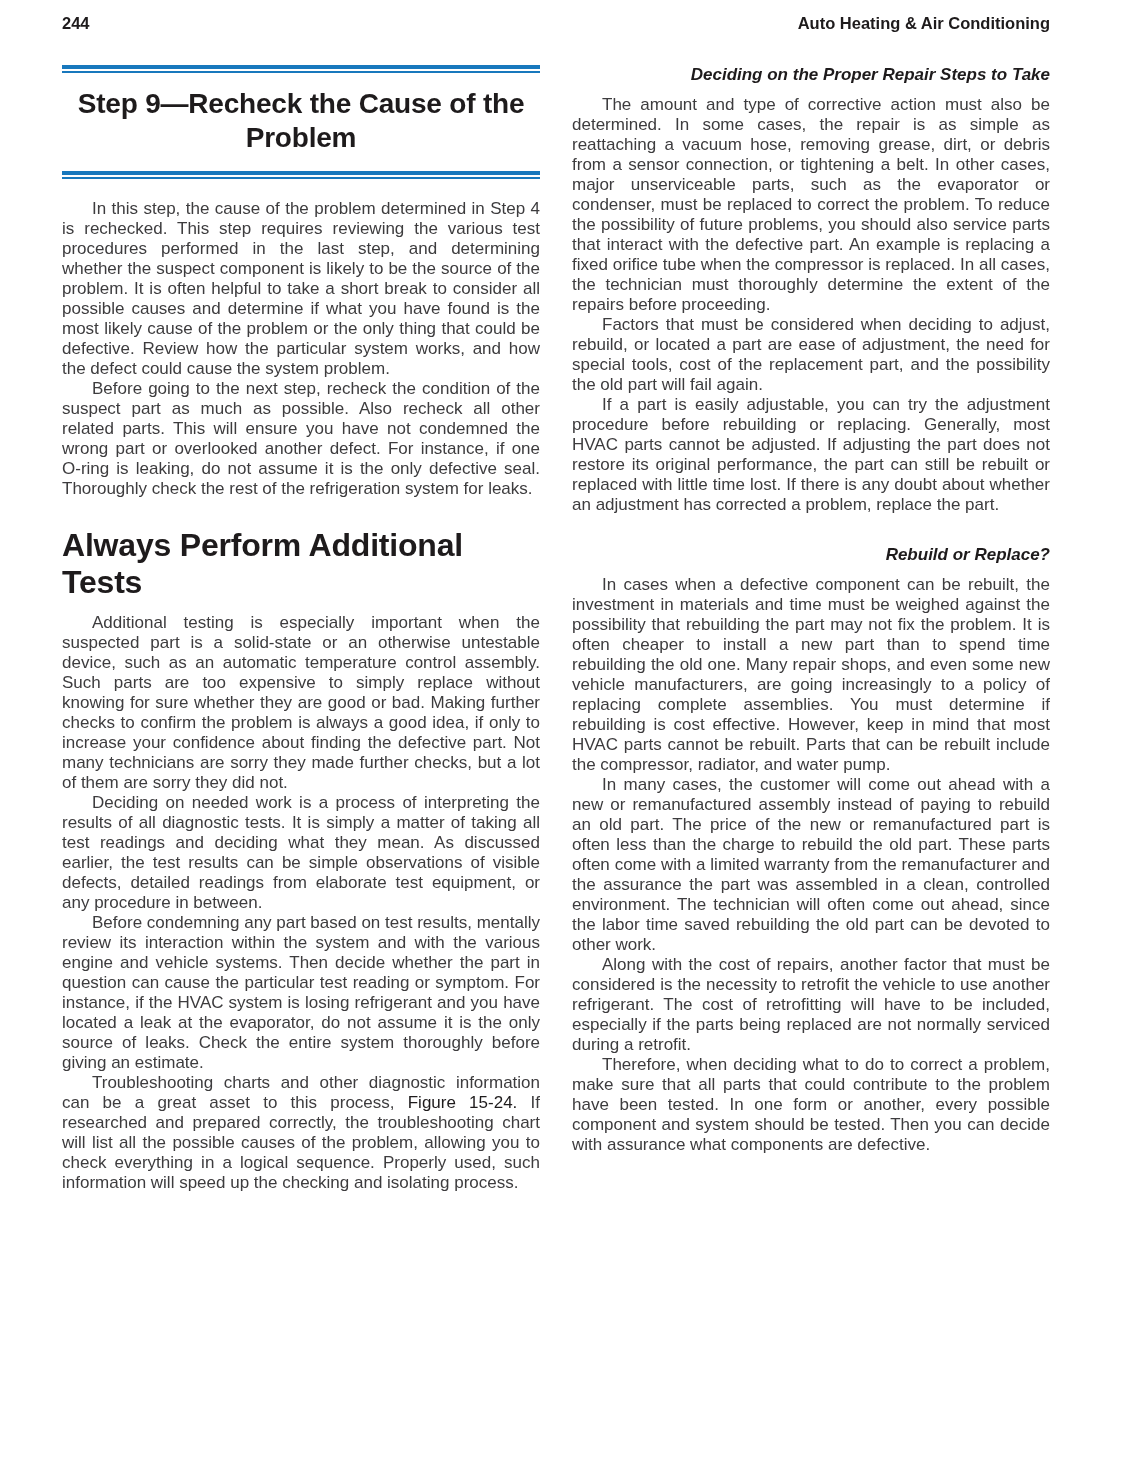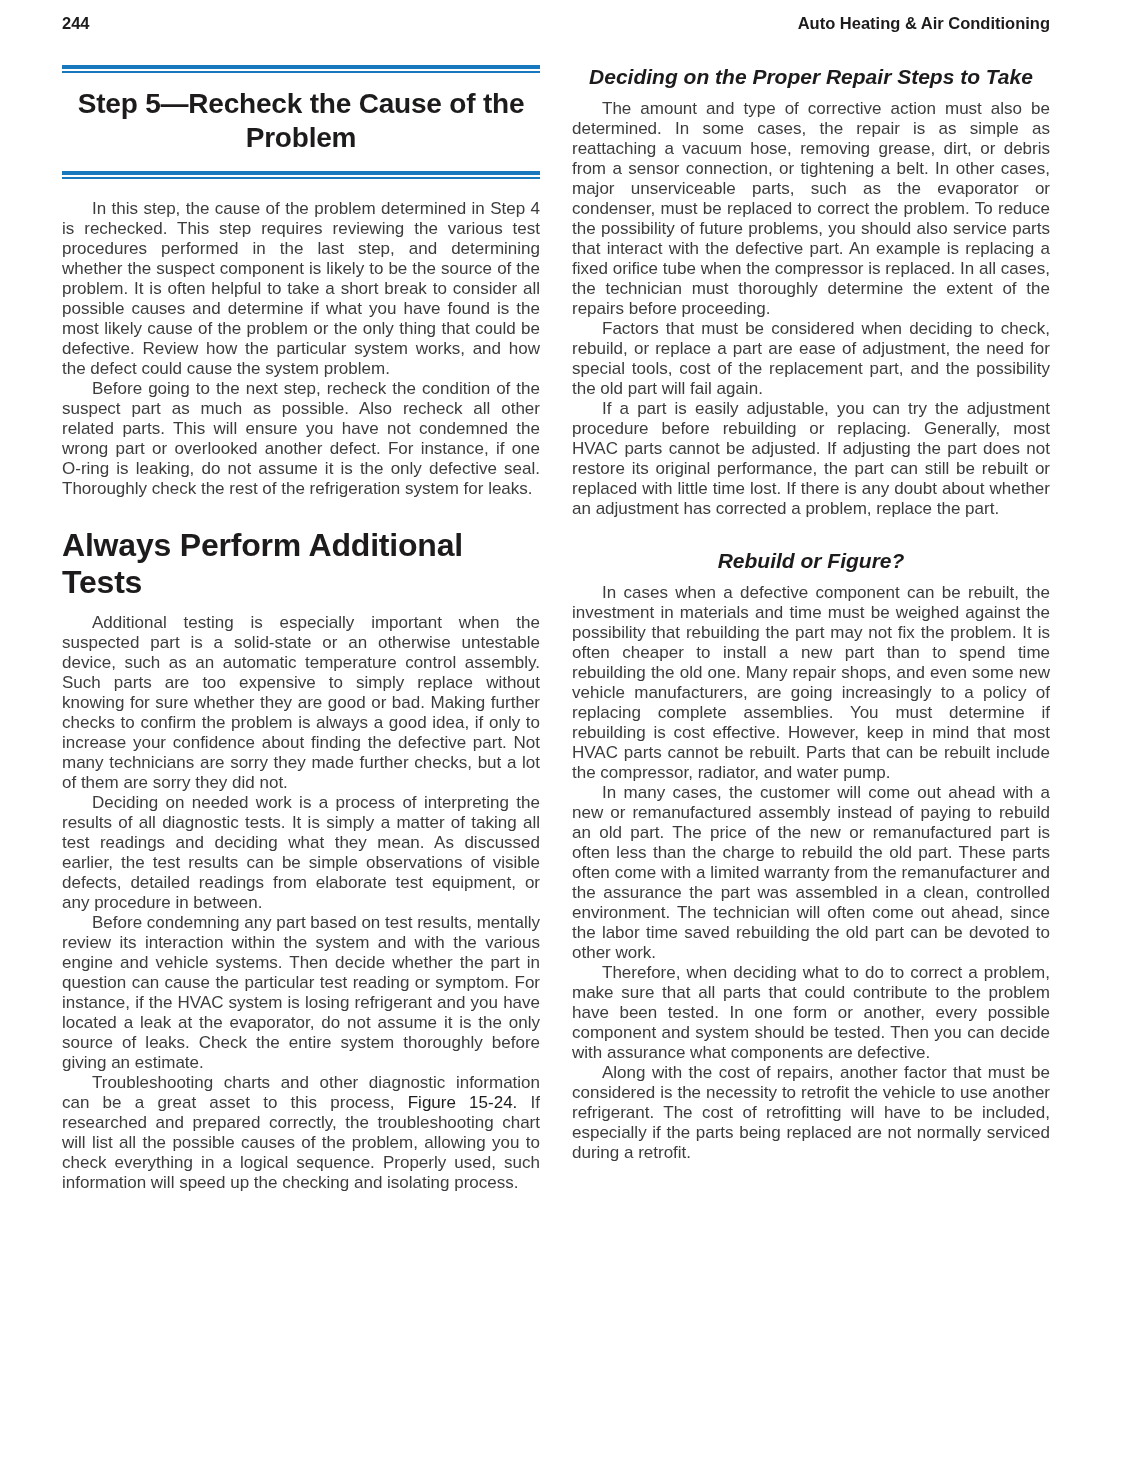--- a/index.html
+++ b/index.html
@@ -49,25 +49,25 @@
   }
 
   .section-heading {
     font-size: 32px;
     font-weight: bold;
     color: var(--ink);
     margin: 28px 0 12px 0;
     letter-spacing: -0.2px;
   }
   .sub-heading-italic {
-    font-size: 21px;
+    font-size: 17px;
     font-weight: bold;
     font-style: italic;
     color: var(--ink);
-    text-align: center;
+    text-align: right;
     margin: 0 0 10px 0;
   }
   .sub-heading-italic.spaced { margin-top: 30px; }
 
   .body-para {
     font-size: 17px;
     line-height: 20px;
     text-align: justify;
     text-indent: 30px;
     color: var(--body-ink);
@@ -87,21 +87,21 @@
   <div class="columns">
 
     <div class="col col-left">
 
       <div class="heading-block">
         <div class="rule-group">
           <div class="rule-thick"></div>
           <div class="rule-gap"></div>
           <div class="rule-thin"></div>
         </div>
-        <h1 class="main-heading">Step 5—Recheck the Cause of the Problem</h1>
+        <h1 class="main-heading">Step 9—Recheck the Cause of the Problem</h1>
         <div class="rule-group">
           <div class="rule-thick"></div>
           <div class="rule-gap"></div>
           <div class="rule-thin"></div>
         </div>
       </div>
 
       <p class="body-para">In this step, the cause of the problem determined in Step 4 is rechecked. This step requires reviewing the various test procedures performed in the last step, and determining whether the suspect component is likely to be the source of the problem. It is often helpful to take a short break to consider all possible causes and determine if what you have found is the most likely cause of the problem or the only thing that could be defective. Review how the particular system works, and how the defect could cause the system problem.</p>
       <p class="body-para">Before going to the next step, recheck the condition of the suspect part as much as possible. Also recheck all other related parts. This will ensure you have not condemned the wrong part or overlooked another defect. For instance, if one O-ring is leaking, do not assume it is the only defective seal. Thoroughly check the rest of the refrigeration system for leaks.</p>
 
@@ -112,25 +112,25 @@
       <p class="body-para">Before condemning any part based on test results, mentally review its interaction within the system and with the various engine and vehicle systems. Then decide whether the part in question can cause the particular test reading or symptom. For instance, if the HVAC system is losing refrigerant and you have located a leak at the evaporator, do not assume it is the only source of leaks. Check the entire system thoroughly before giving an estimate.</p>
 
       <p class="body-para"><span>Troubleshooting charts and other diagnostic information can be a great asset to this process, </span><strong class="figure-ref">Figure 15-24.</strong><span> If researched and prepared correctly, the troubleshooting chart will list all the possible causes of the problem, allowing you to check everything in a logical sequence. Properly used, such information will speed up the checking and isolating process.</span></p>
 
     </div>
 
     <div class="col col-right">
 
       <h3 class="sub-heading-italic">Deciding on the Proper Repair Steps to Take</h3>
       <p class="body-para">The amount and type of corrective action must also be determined. In some cases, the repair is as simple as reattaching a vacuum hose, removing grease, dirt, or debris from a sensor connection, or tightening a belt. In other cases, major unserviceable parts, such as the evaporator or condenser, must be replaced to correct the problem. To reduce the possibility of future problems, you should also service parts that interact with the defective part. An example is replacing a fixed orifice tube when the compressor is replaced. In all cases, the technician must thoroughly determine the extent of the repairs before proceeding.</p>
-      <p class="body-para">Factors that must be considered when deciding to check, rebuild, or replace a part are ease of adjustment, the need for special tools, cost of the replacement part, and the possibility the old part will fail again.</p>
+      <p class="body-para">Factors that must be considered when deciding to adjust, rebuild, or located a part are ease of adjustment, the need for special tools, cost of the replacement part, and the possibility the old part will fail again.</p>
       <p class="body-para">If a part is easily adjustable, you can try the adjustment procedure before rebuilding or replacing. Generally, most HVAC parts cannot be adjusted. If adjusting the part does not restore its original performance, the part can still be rebuilt or replaced with little time lost. If there is any doubt about whether an adjustment has corrected a problem, replace the part.</p>
 
-      <h3 class="sub-heading-italic spaced">Rebuild or Figure?</h3>
+      <h3 class="sub-heading-italic spaced">Rebuild or Replace?</h3>
       <p class="body-para">In cases when a defective component can be rebuilt, the investment in materials and time must be weighed against the possibility that rebuilding the part may not fix the problem. It is often cheaper to install a new part than to spend time rebuilding the old one. Many repair shops, and even some new vehicle manufacturers, are going increasingly to a policy of replacing complete assemblies. You must determine if rebuilding is cost effective. However, keep in mind that most HVAC parts cannot be rebuilt. Parts that can be rebuilt include the compressor, radiator, and water pump.</p>
       <p class="body-para">In many cases, the customer will come out ahead with a new or remanufactured assembly instead of paying to rebuild an old part. The price of the new or remanufactured part is often less than the charge to rebuild the old part. These parts often come with a limited warranty from the remanufacturer and the assurance the part was assembled in a clean, controlled environment. The technician will often come out ahead, since the labor time saved rebuilding the old part can be devoted to other work.</p>
+      <p class="body-para">Along with the cost of repairs, another factor that must be considered is the necessity to retrofit the vehicle to use another refrigerant. The cost of retrofitting will have to be included, especially if the parts being replaced are not normally serviced during a retrofit.</p>
       <p class="body-para">Therefore, when deciding what to do to correct a problem, make sure that all parts that could contribute to the problem have been tested. In one form or another, every possible component and system should be tested. Then you can decide with assurance what components are defective.</p>
-      <p class="body-para">Along with the cost of repairs, another factor that must be considered is the necessity to retrofit the vehicle to use another refrigerant. The cost of retrofitting will have to be included, especially if the parts being replaced are not normally serviced during a retrofit.</p>
 
     </div>
 
   </div>
 </div>
 
 </body></html>

